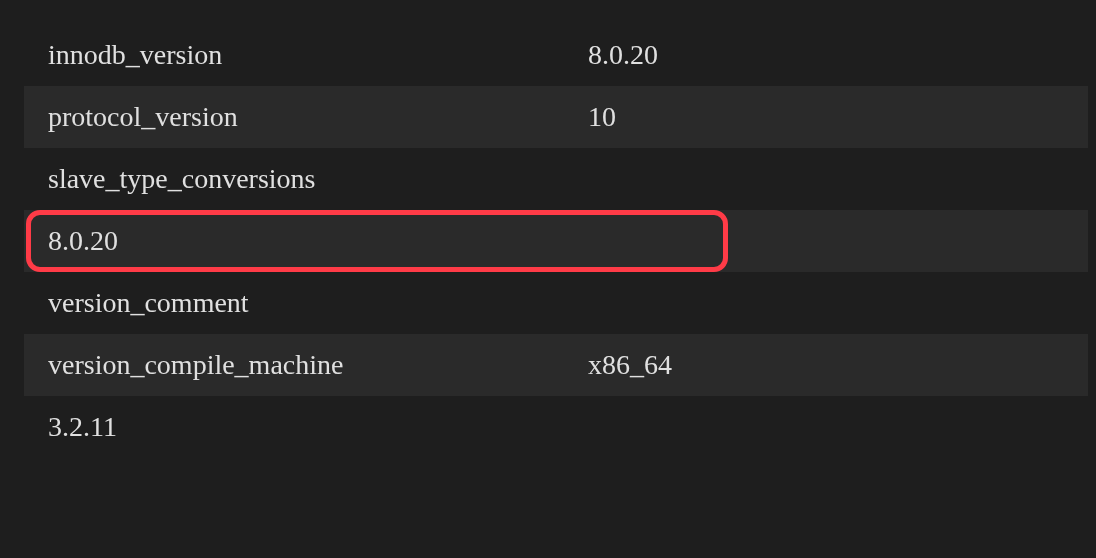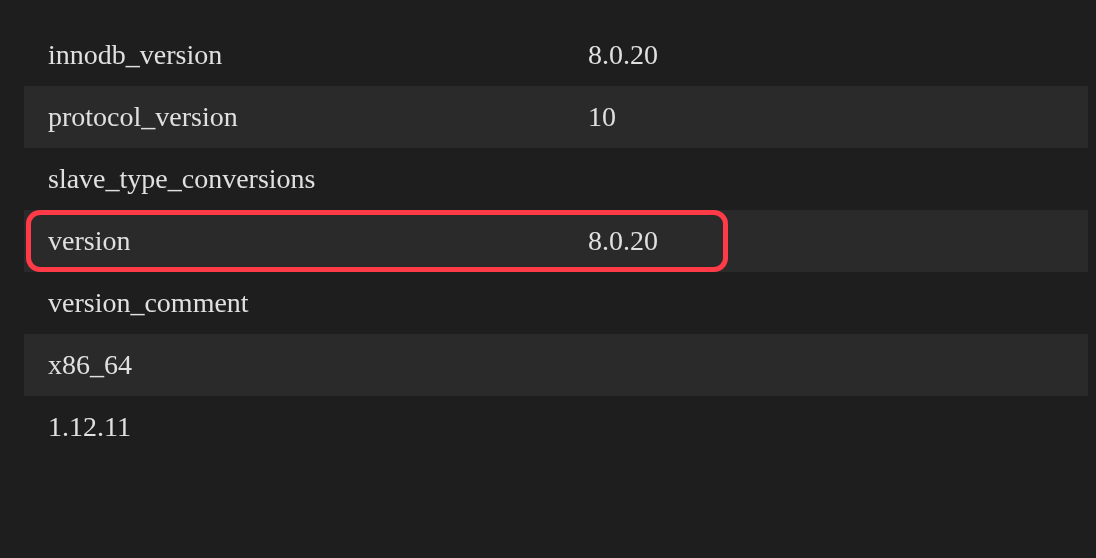--- a/index.html
+++ b/index.html
@@ -62,25 +62,25 @@
   <div class="row">
     <div class="name">protocol_version</div>
     <div class="value">10</div>
   </div>
   <div class="row">
     <div class="name">slave_type_conversions</div>
     <div class="value"></div>
   </div>
   <div class="row">
     <div class="highlight"></div>
-    <div class="name">version</div>
     <div class="value">8.0.20</div>
   </div>
   <div class="row">
     <div class="name">version_comment</div>
   </div>
   <div class="row">
+    <div class="name">version_compile_machine</div>
     <div class="value">x86_64</div>
   </div>
   <div class="row">
-    <div class="value">1.12.11</div>
+    <div class="value">3.2.11</div>
   </div>
 </div>
 
 </body></html>

